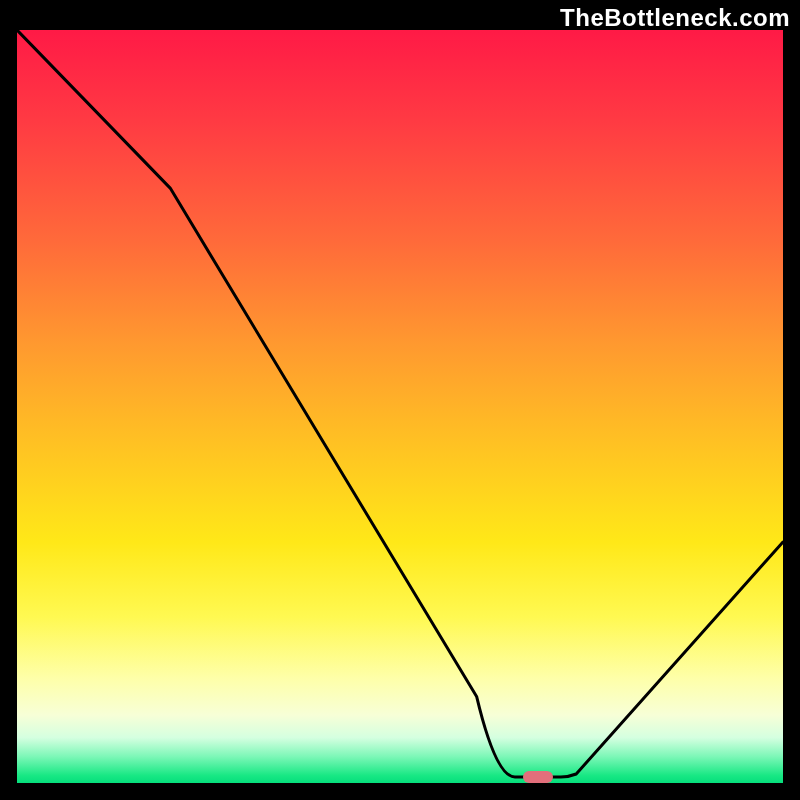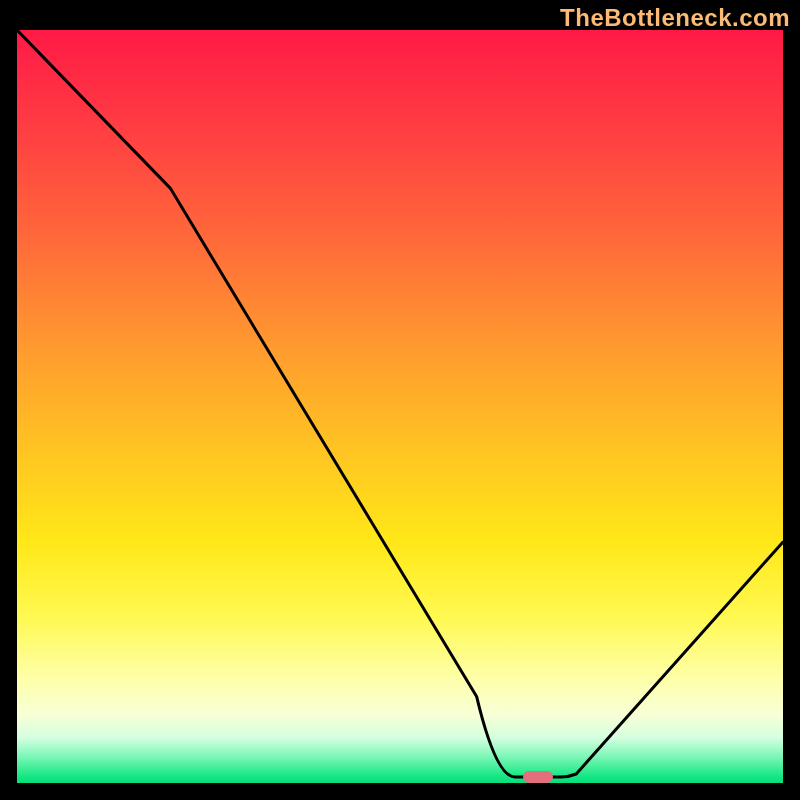--- a/index.html
+++ b/index.html
@@ -14,21 +14,21 @@
   .frame {
     position: relative;
     width: 800px;
     height: 800px;
     background: #000;
   }
   .watermark {
     position: absolute;
     top: 4px;
     right: 10px;
-    color: #fdba74;
+    color: #ffffff;
     font-size: 24px;
     font-weight: 600;
     letter-spacing: 0.5px;
     user-select: none;
   }
   .plot {
     position: absolute;
     left: 17px;
     top: 30px;
     width: 766px;

